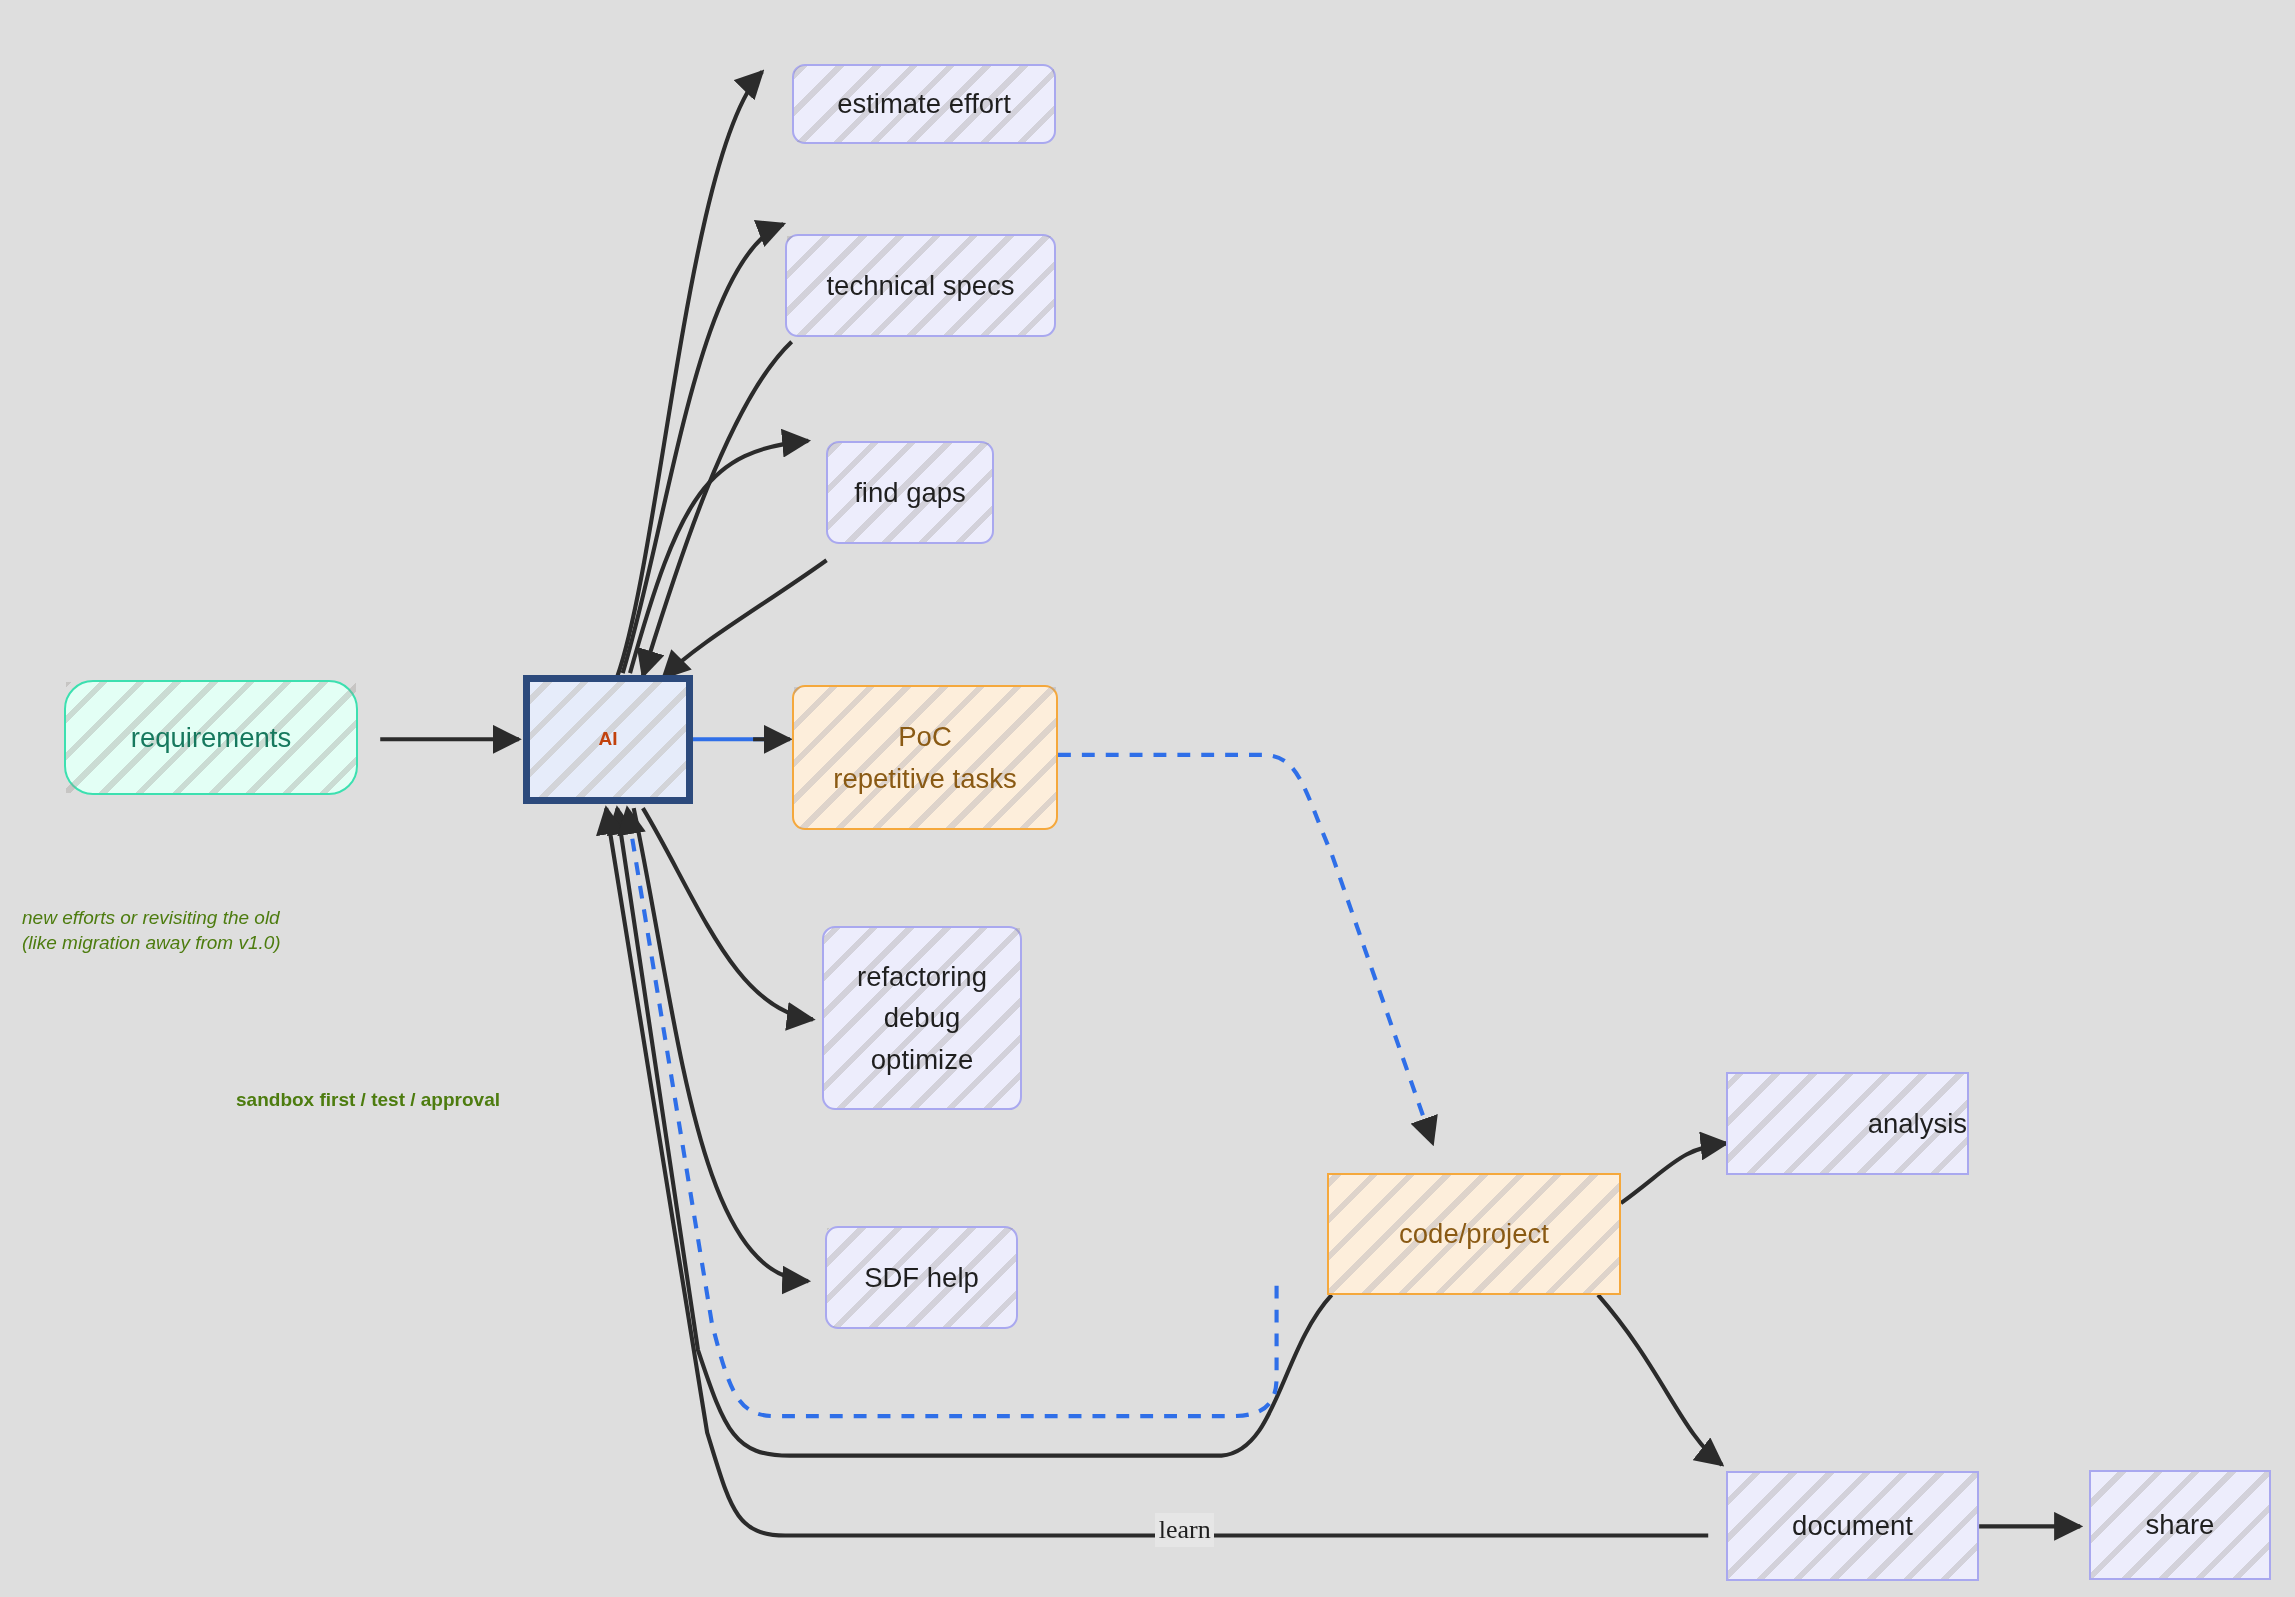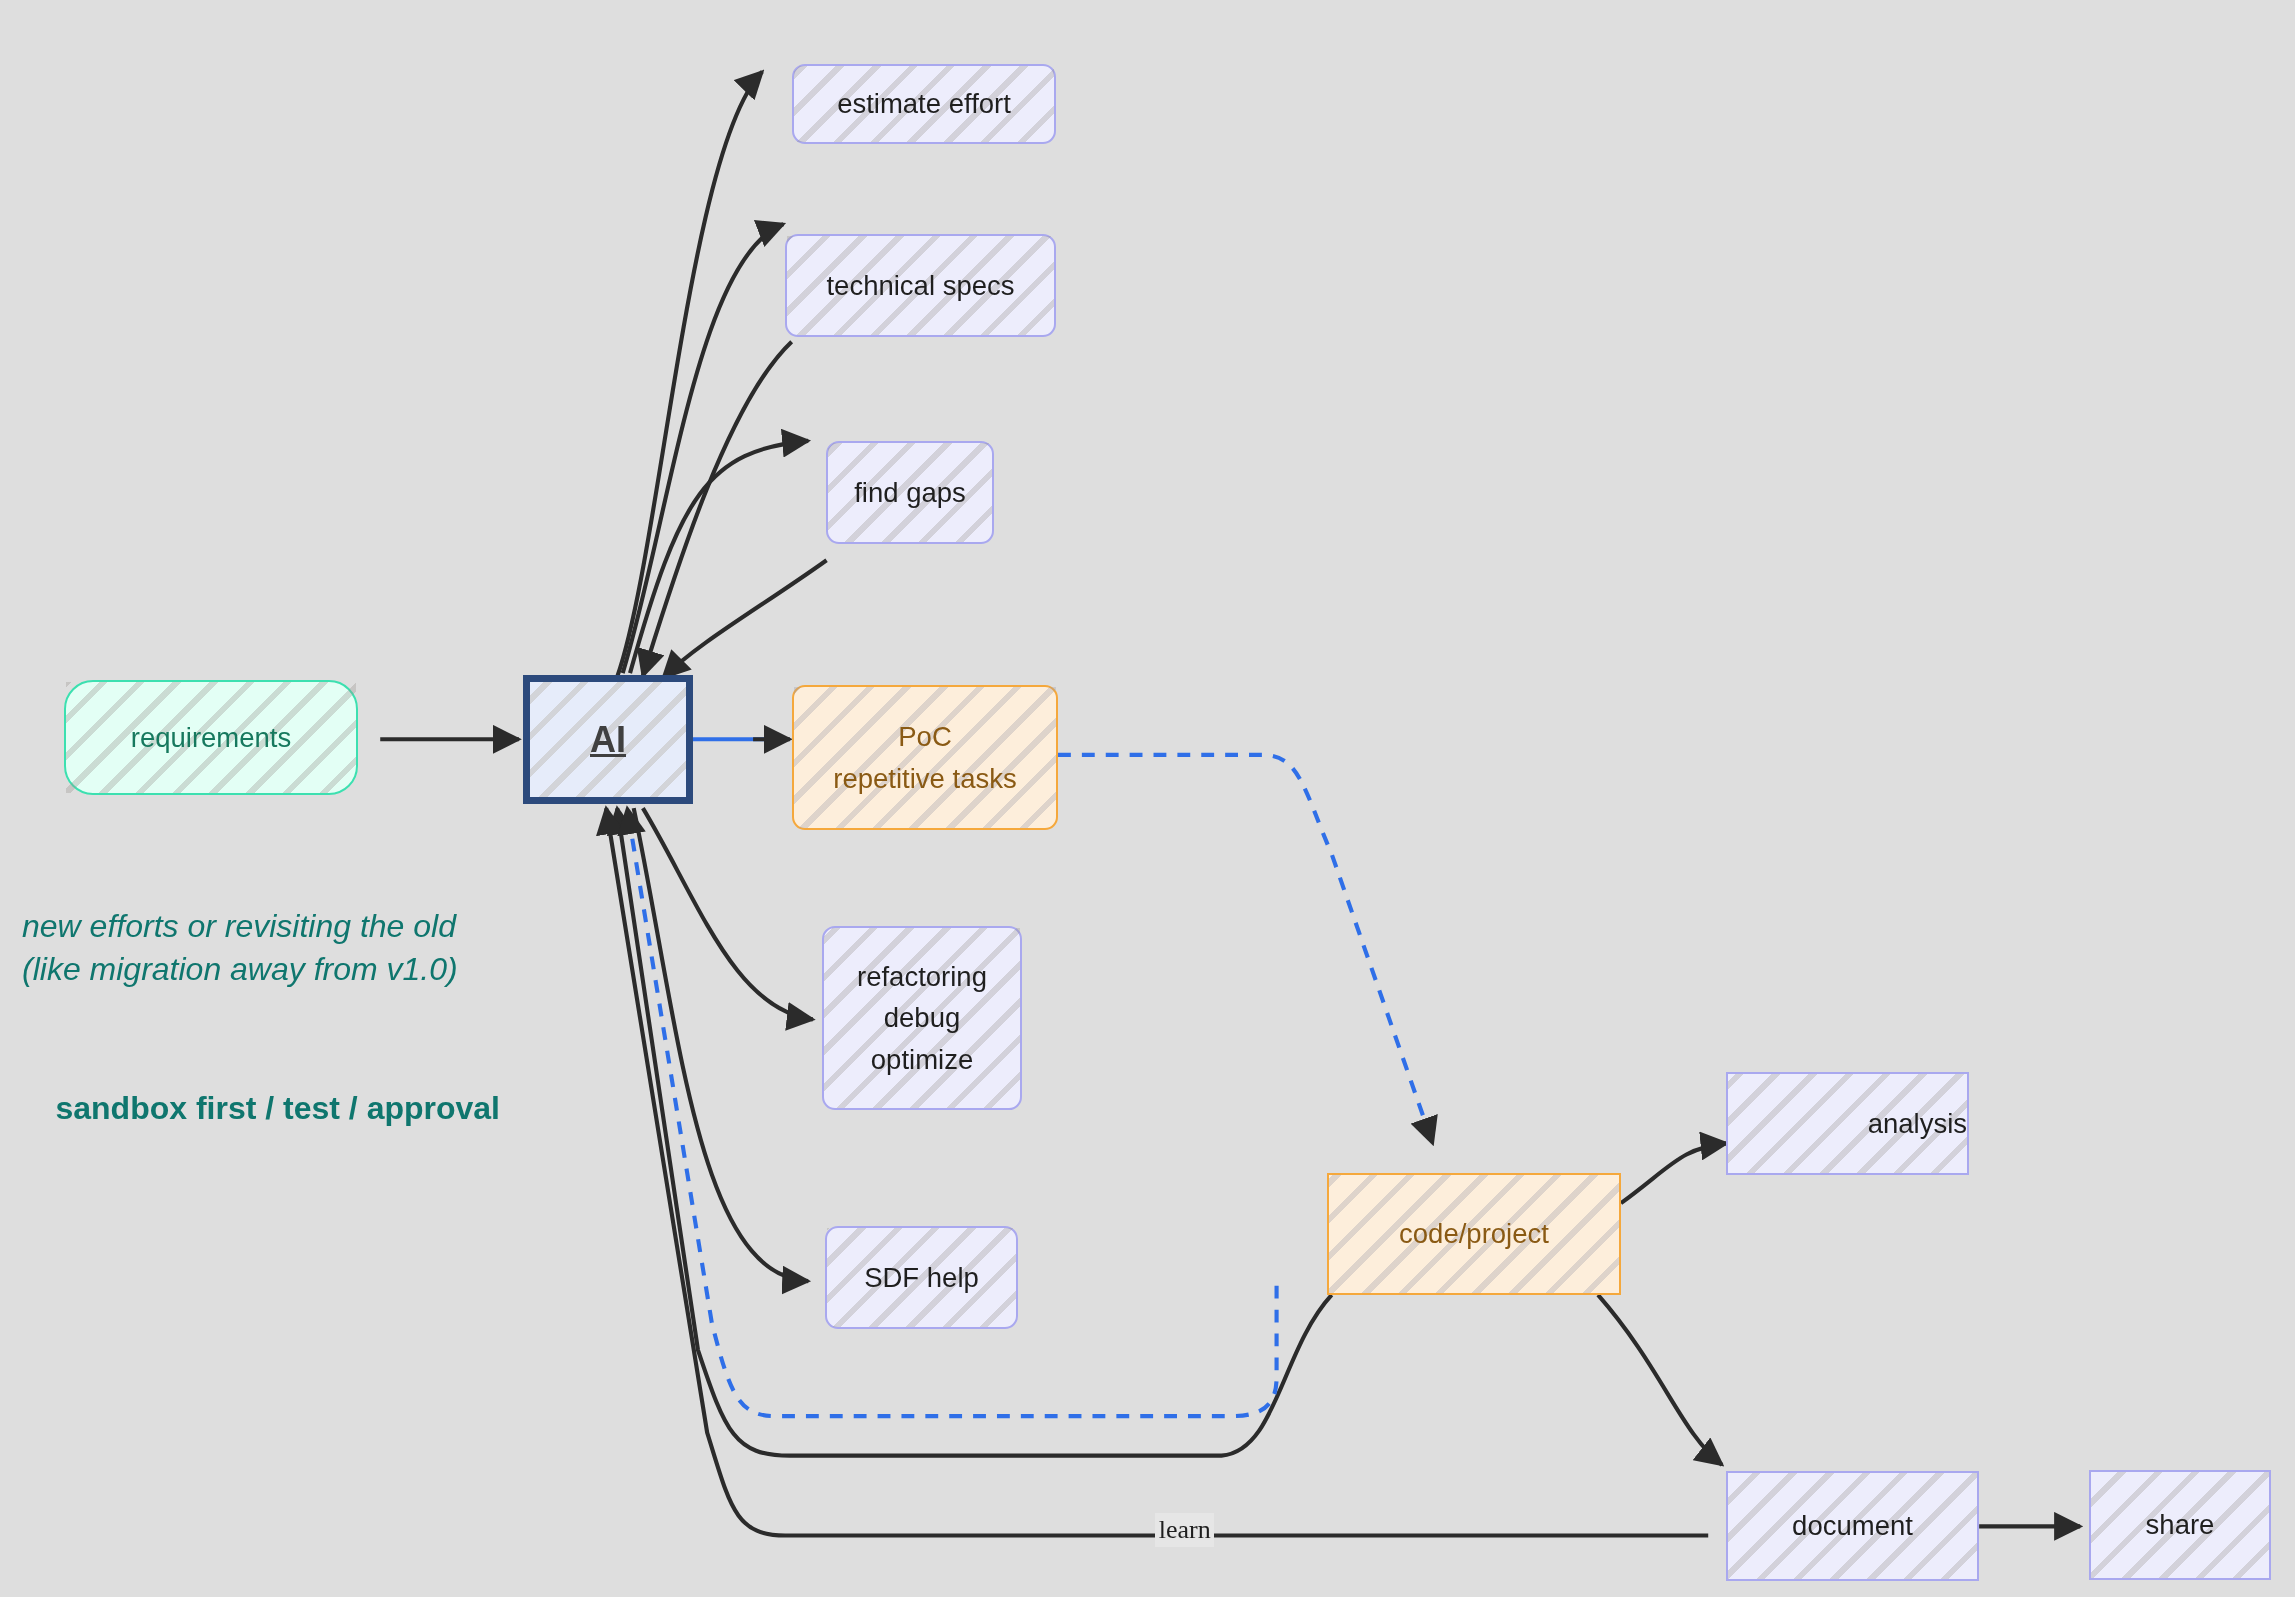--- a/index.html
+++ b/index.html
@@ -88,39 +88,38 @@
       rgba(150,150,165,0.0) 0px,
       rgba(150,150,165,0.0) 20px,
       rgba(150,150,165,0.30) 20px,
       rgba(150,150,165,0.30) 26px);
   }
 
   
   .n-ai {
     background: #e6ecfa;
     border: 7.3px solid #2c4a7c;
-    color: #404040;
-    font-size: 36px;
+    color: #c2410c;
+    font-size: 19px;
     font-weight: 600;
-    text-decoration: underline;
   }
   .n-ai .hatch {
     background: repeating-linear-gradient(
       -45deg,
       rgba(160,150,130,0.0) 0px,
       rgba(160,150,130,0.0) 20px,
       rgba(160,150,130,0.28) 20px,
       rgba(160,150,130,0.28) 26px);
   }
 
   
   .anno {
     position: absolute;
-    color: #0f766e;
-    font-size: 32px;
+    color: #4d7c0f;
+    font-size: 19px;
     line-height: 1.33;
     white-space: pre-line;
   }
   .anno.italic { font-style: italic; }
   .anno.bold { font-weight: bold; }
 
   
   .edge-label {
     position: absolute;
     background: #e6e6e6;

